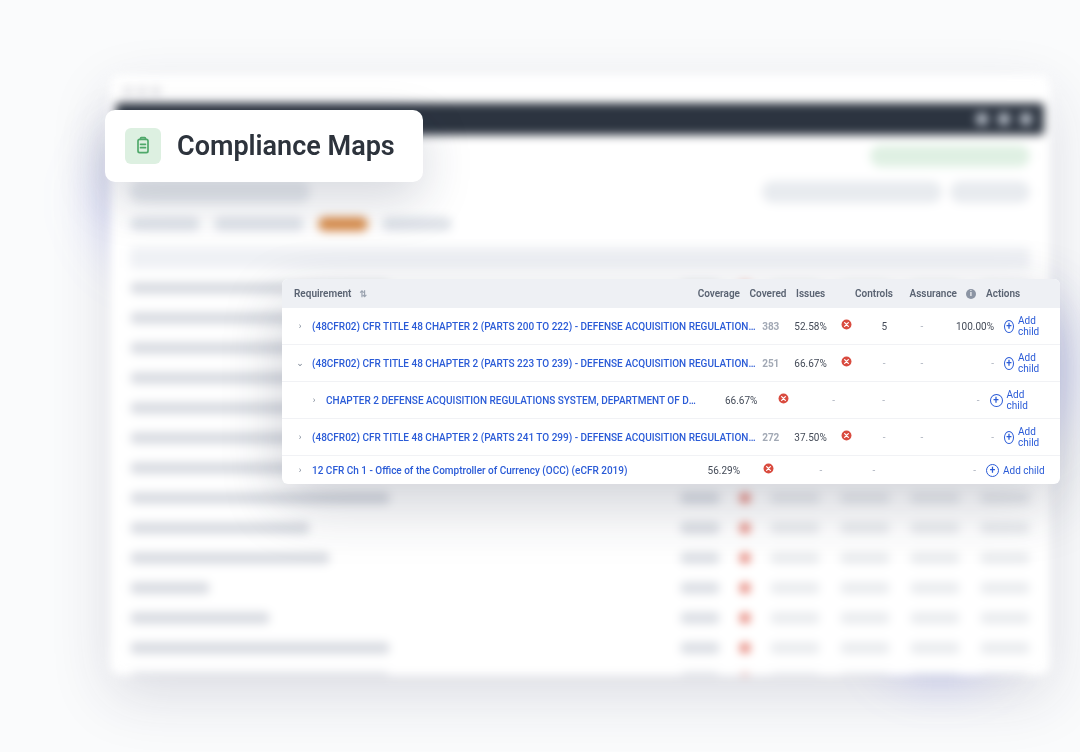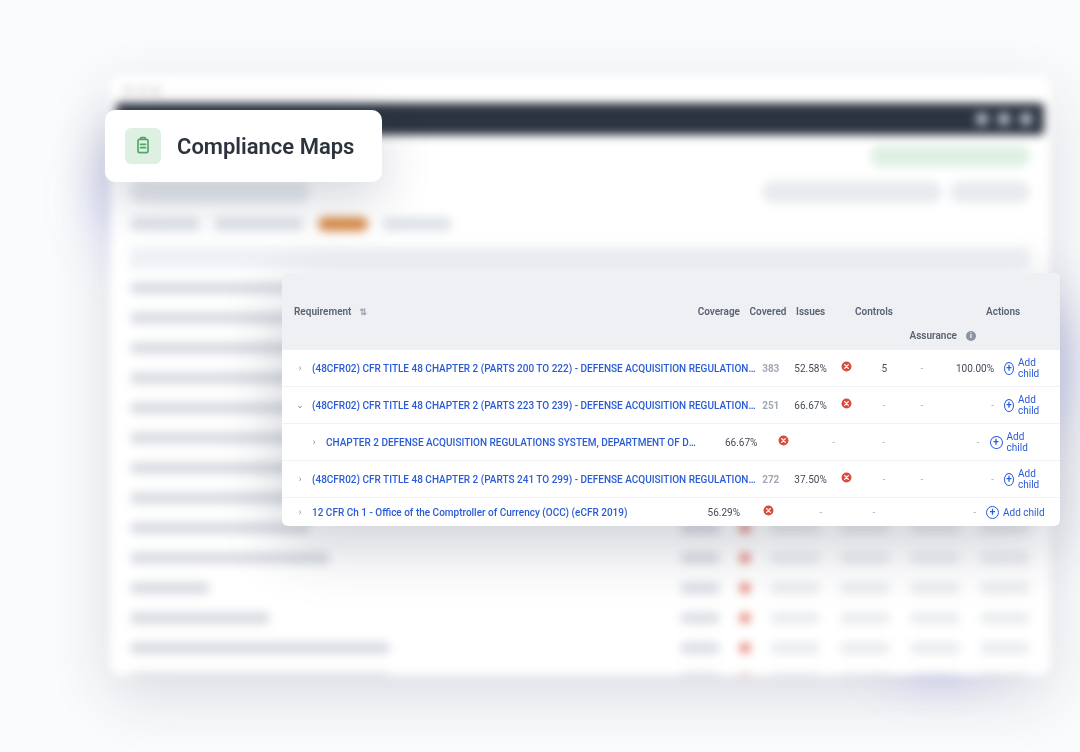--- a/index.html
+++ b/index.html
@@ -124,30 +124,30 @@
     z-index: 30;
   }
   .title-icon {
     width: 36px; height: 36px;
     background: #ddf0e1;
     border-radius: 6px;
     display: flex; align-items: center; justify-content: center;
     color: #4fa86a;
   }
   .title-text {
-    font-size: 22px;
+    font-size: 27px;
     font-weight: 600;
     color: #2d333c;
     text-align: center;
   }
 
   
   .table-panel {
     position: absolute;
-    top: 273px;
+    top: 279px;
     left: 282px;
     width: 778px;
     background: #fff;
     border-radius: 6px;
     box-shadow: 0 20px 60px rgba(30,40,70,0.22);
     z-index: 20;
     font-size: 10px;
     color: #3a4251;
   }
   .table-header {
@@ -162,21 +162,21 @@
   .table-header .sort-icon {
     font-size: 9px;
     margin-left: 4px;
     color: #9aa2af;
   }
   .col-req { flex: 1 1 auto; display:flex; align-items:center; gap:4px;}
   .col-cov { width: 60px; text-align: right; }
   .col-covflag { width: 56px; text-align: center; }
   .col-issues { width: 50px; text-align: left; }
   .col-controls { width: 56px; text-align: center; }
-  .col-assur { width: 74px; text-align: right; display:flex; justify-content:flex-end; align-items:center; gap:9px;margin-top:48px;}
+  .col-assur { width: 74px; text-align: right; display:flex; justify-content:flex-end; align-items:center; gap:9px;}
   .col-actions { width: 72px; text-align: left; padding-left: 10px; }
 
   .table-row {
     display: flex;
     align-items: center;
     padding: 7px 12px;
     border-bottom: 1px solid #f1f2f5;
   }
   .table-row:last-child { border-bottom: none; }
   .req-cell { flex: 1 1 auto; display: flex; align-items: center; gap: 6px; min-width: 0;}

